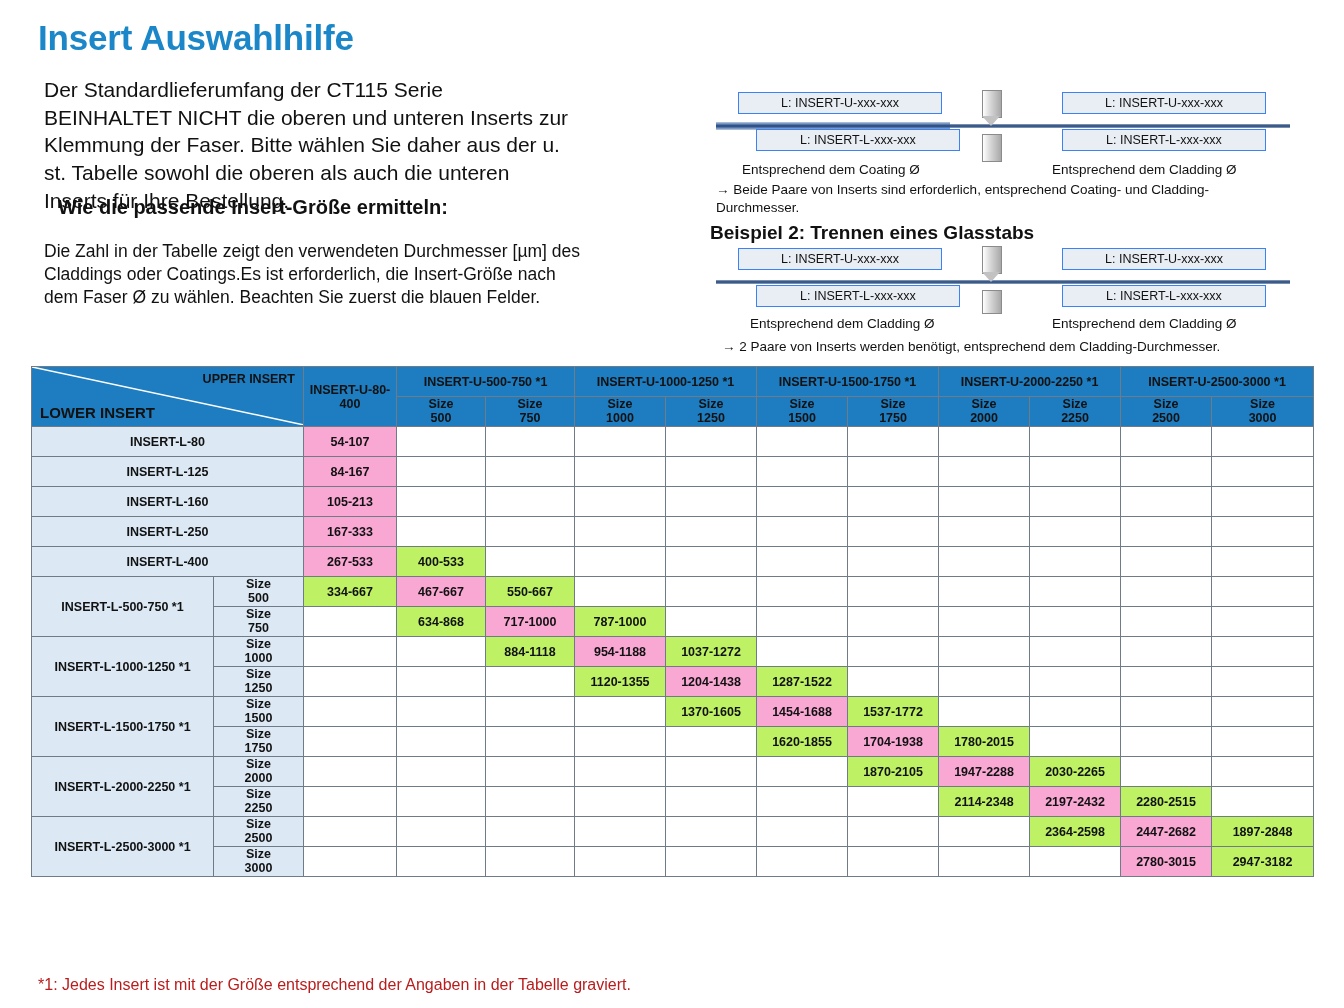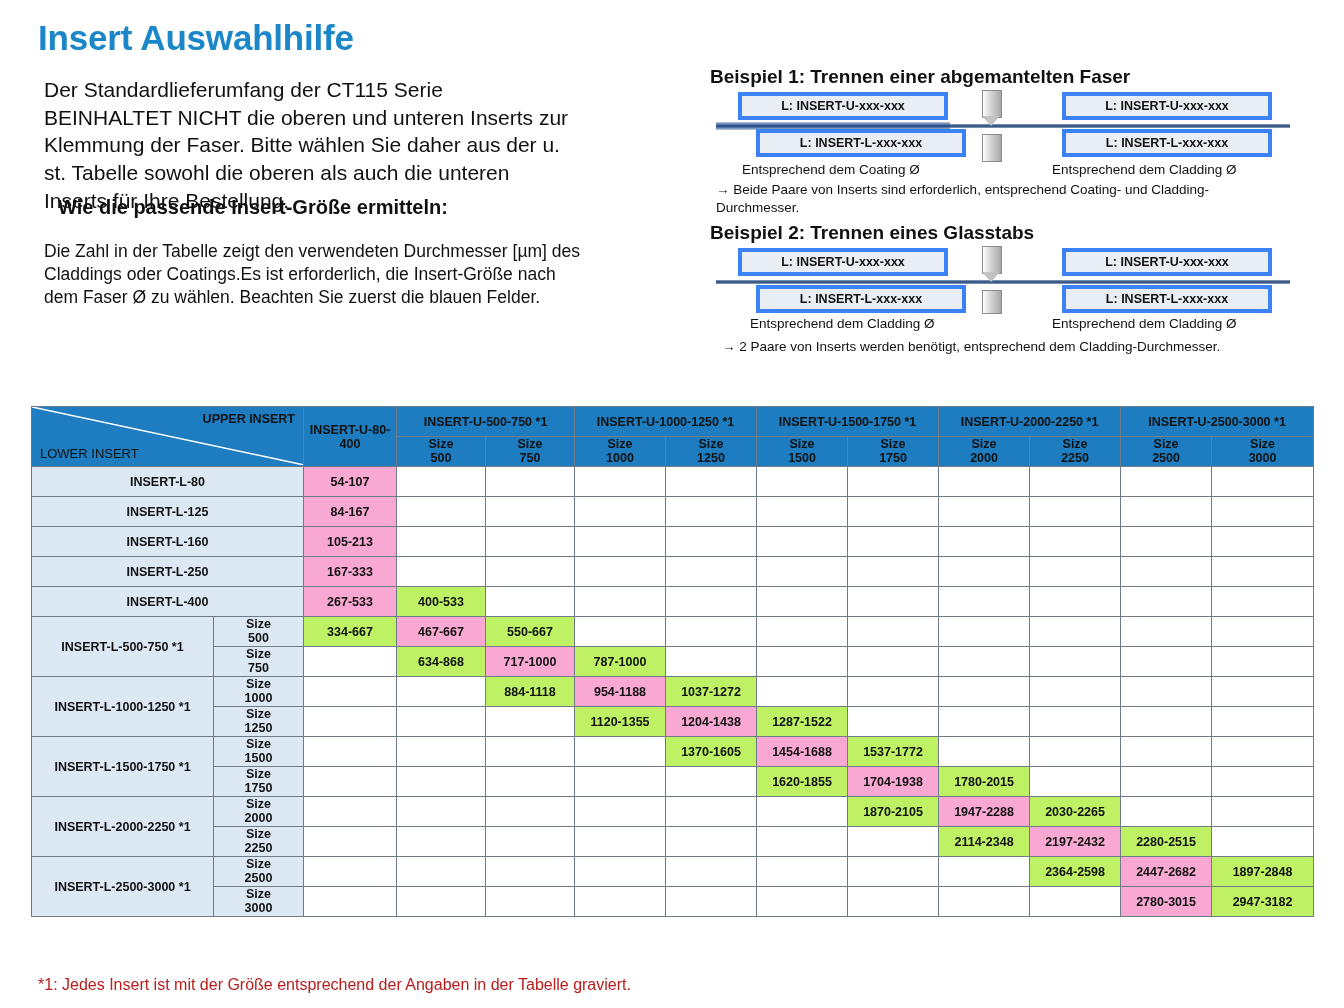--- a/index.html
+++ b/index.html
@@ -38,27 +38,26 @@
   .ex1-title { left: 710px; top: 66px; }
   .ex2-title { left: 710px; top: 222px; }
 
   .diagram { position: absolute; }
   .diag1 { left: 716px; top: 92px; width: 580px; height: 82px; }
   .diag2 { left: 716px; top: 248px; width: 580px; height: 72px; }
 
   .lbl {
     position: absolute;
     background: #e9eef4;
-    border: 4px solid #3b82f6;
+    border: 1px solid #3b82f6;
     font-size: 12.5px;
     color: #111;
     text-align: center;
     line-height: 20px;
     height: 20px;
-    font-weight: bold;
   }
   .fiber-line {
     position: absolute;
     height: 8px;
     background: linear-gradient(to bottom, #b9cde4 0%, #2a4f8a 45%, #2a4f8a 55%, #b9cde4 100%);
   }
   .fiber-thin {
     position: absolute;
     height: 4px;
     background: linear-gradient(to bottom, #8fa9c8 0%, #24406e 50%, #8fa9c8 100%);
@@ -82,21 +81,20 @@
   .note {
     position: absolute; font-size: 13.5px; color: #111; line-height: 1.3;
   }
 
   
   .table-wrap { position: absolute; left: 31px; top: 366px; width: 1282px; }
   table.matrix {
     border-collapse: collapse;
     width: 1282px;
     table-layout: fixed;
-    margin-top: 40px;
   }
   table.matrix td, table.matrix th {
     border: 1px solid #6f7b86;
     font-size: 12.5px;
     text-align: center;
     padding: 0;
     height: 29px;
     color: #111;
     font-weight: bold;
   }
@@ -106,21 +104,21 @@
   }
   .hdr-corner {
     background: #1d7dc0; color: #ffffff;
     position: relative;
     height: 58px;
   }
   .corner-upper {
     position: absolute; right: 8px; top: 5px; font-size: 12.5px; font-weight: bold;
   }
   .corner-lower {
-    position: absolute; left: 8px; bottom: 5px; font-size: 13px; font-weight: normal;
+    position: absolute; left: 8px; bottom: 5px; font-size: 15px; font-weight: bold;
   }
   .corner-diag {
     position: absolute; left: 0; top: 0; width: 100%; height: 100%;
     overflow: hidden;
   }
   .corner-diag svg { display: block; }
   .rowhdr {
     background: #dce9f5; text-align: left; padding-left: 8px;
     font-weight: bold; font-size: 13px;
   }
@@ -139,21 +137,20 @@
 </head>
 <body>
 
 <div class="page">
 
   <div class="title">Insert Auswahlhilfe</div>
   <div class="intro">Der Standardlieferumfang der CT115 Serie BEINHALTET NICHT die oberen und unteren Inserts zur Klemmung der Faser. Bitte wählen Sie daher aus der u. st. Tabelle sowohl die oberen als auch die unteren Inserts für Ihre Bestellung.</div>
   <div class="subhead">Wie die passende Insert-Größe ermitteln:</div>
   <div class="intro2">Die Zahl in der Tabelle zeigt den verwendeten Durchmesser [µm] des Claddings oder Coatings.Es ist erforderlich, die Insert-Größe nach dem Faser Ø zu wählen. Beachten Sie zuerst die blauen Felder.</div>
 
-  <div class="ex-title ex1-title">Beispiel 1: Trennen einer abgemantelten Faser</div>
   <div class="diagram diag1">
     <div class="lbl" style="left:22px; top:0px; width:202px;">L: INSERT-U-xxx-xxx</div>
     <div class="lbl" style="left:346px; top:0px; width:202px;">L: INSERT-U-xxx-xxx</div>
     <div class="fiber-line" style="left:0px; top:30px; width:234px;"></div>
     <div class="fiber-thin" style="left:234px; top:32px; width:340px;"></div>
     <div class="blade" style="left:266px; top:-2px; height:26px;"></div>
     <div class="blade-tip" style="left:266px; top:24px;"></div>
     <div class="blade" style="left:266px; top:42px; height:26px;"></div>
     <div class="lbl" style="left:40px; top:37px; width:202px;">L: INSERT-L-xxx-xxx</div>
     <div class="lbl" style="left:346px; top:37px; width:202px;">L: INSERT-L-xxx-xxx</div>

